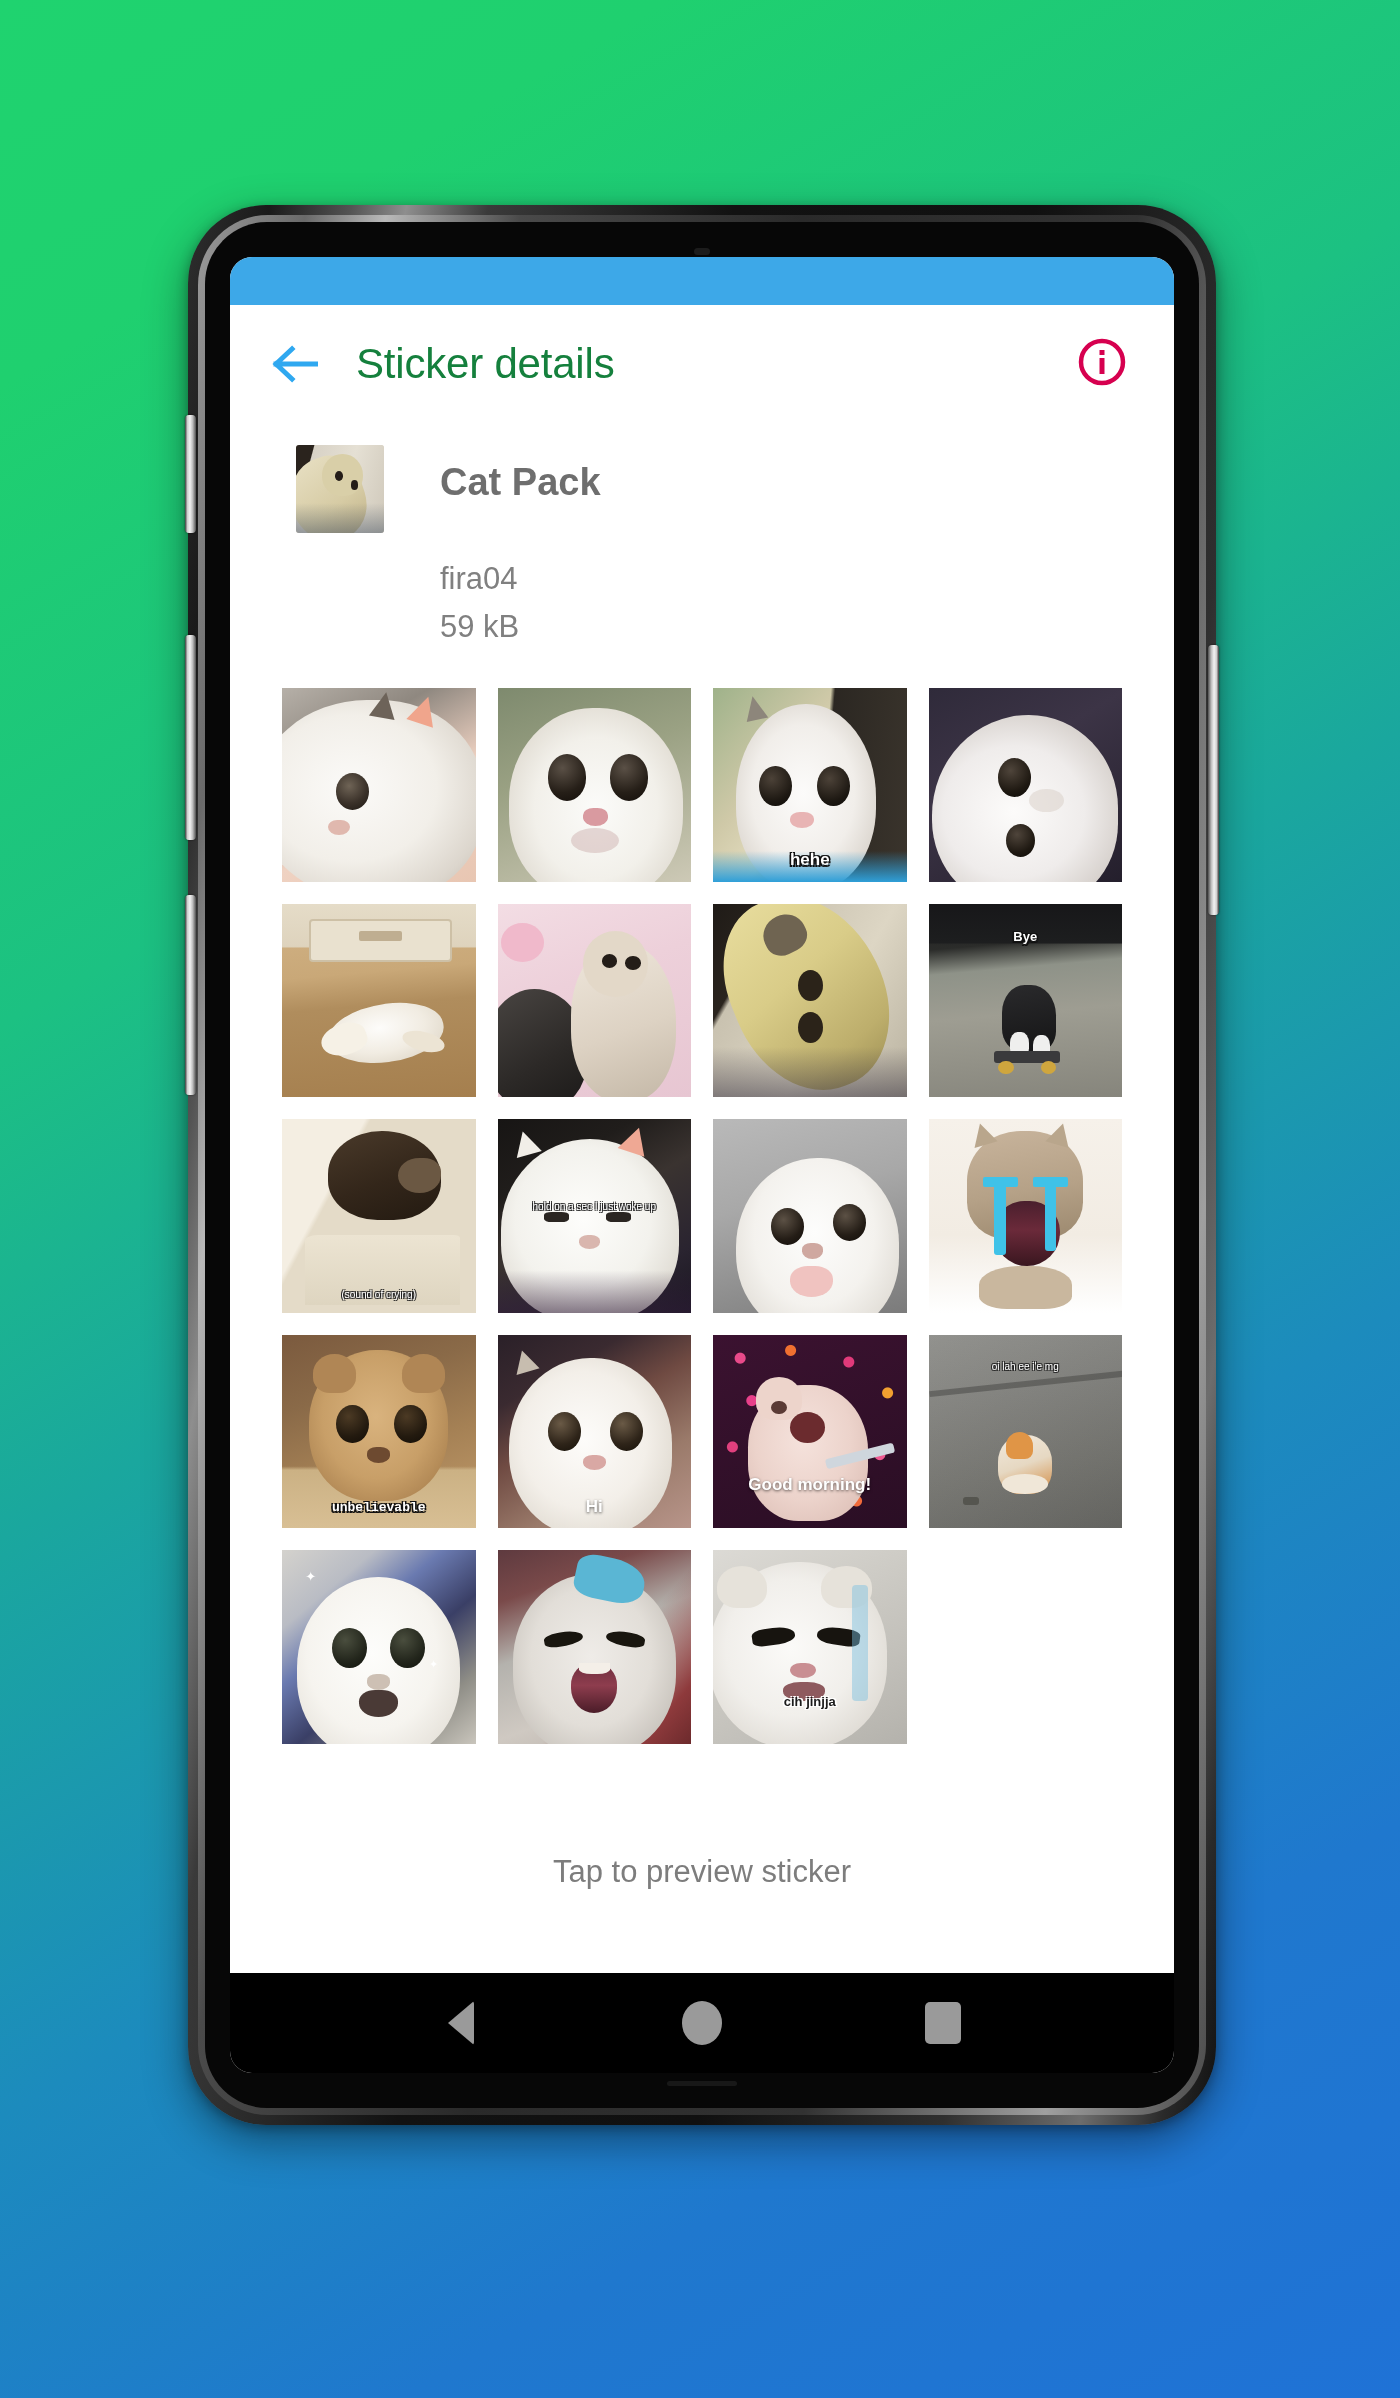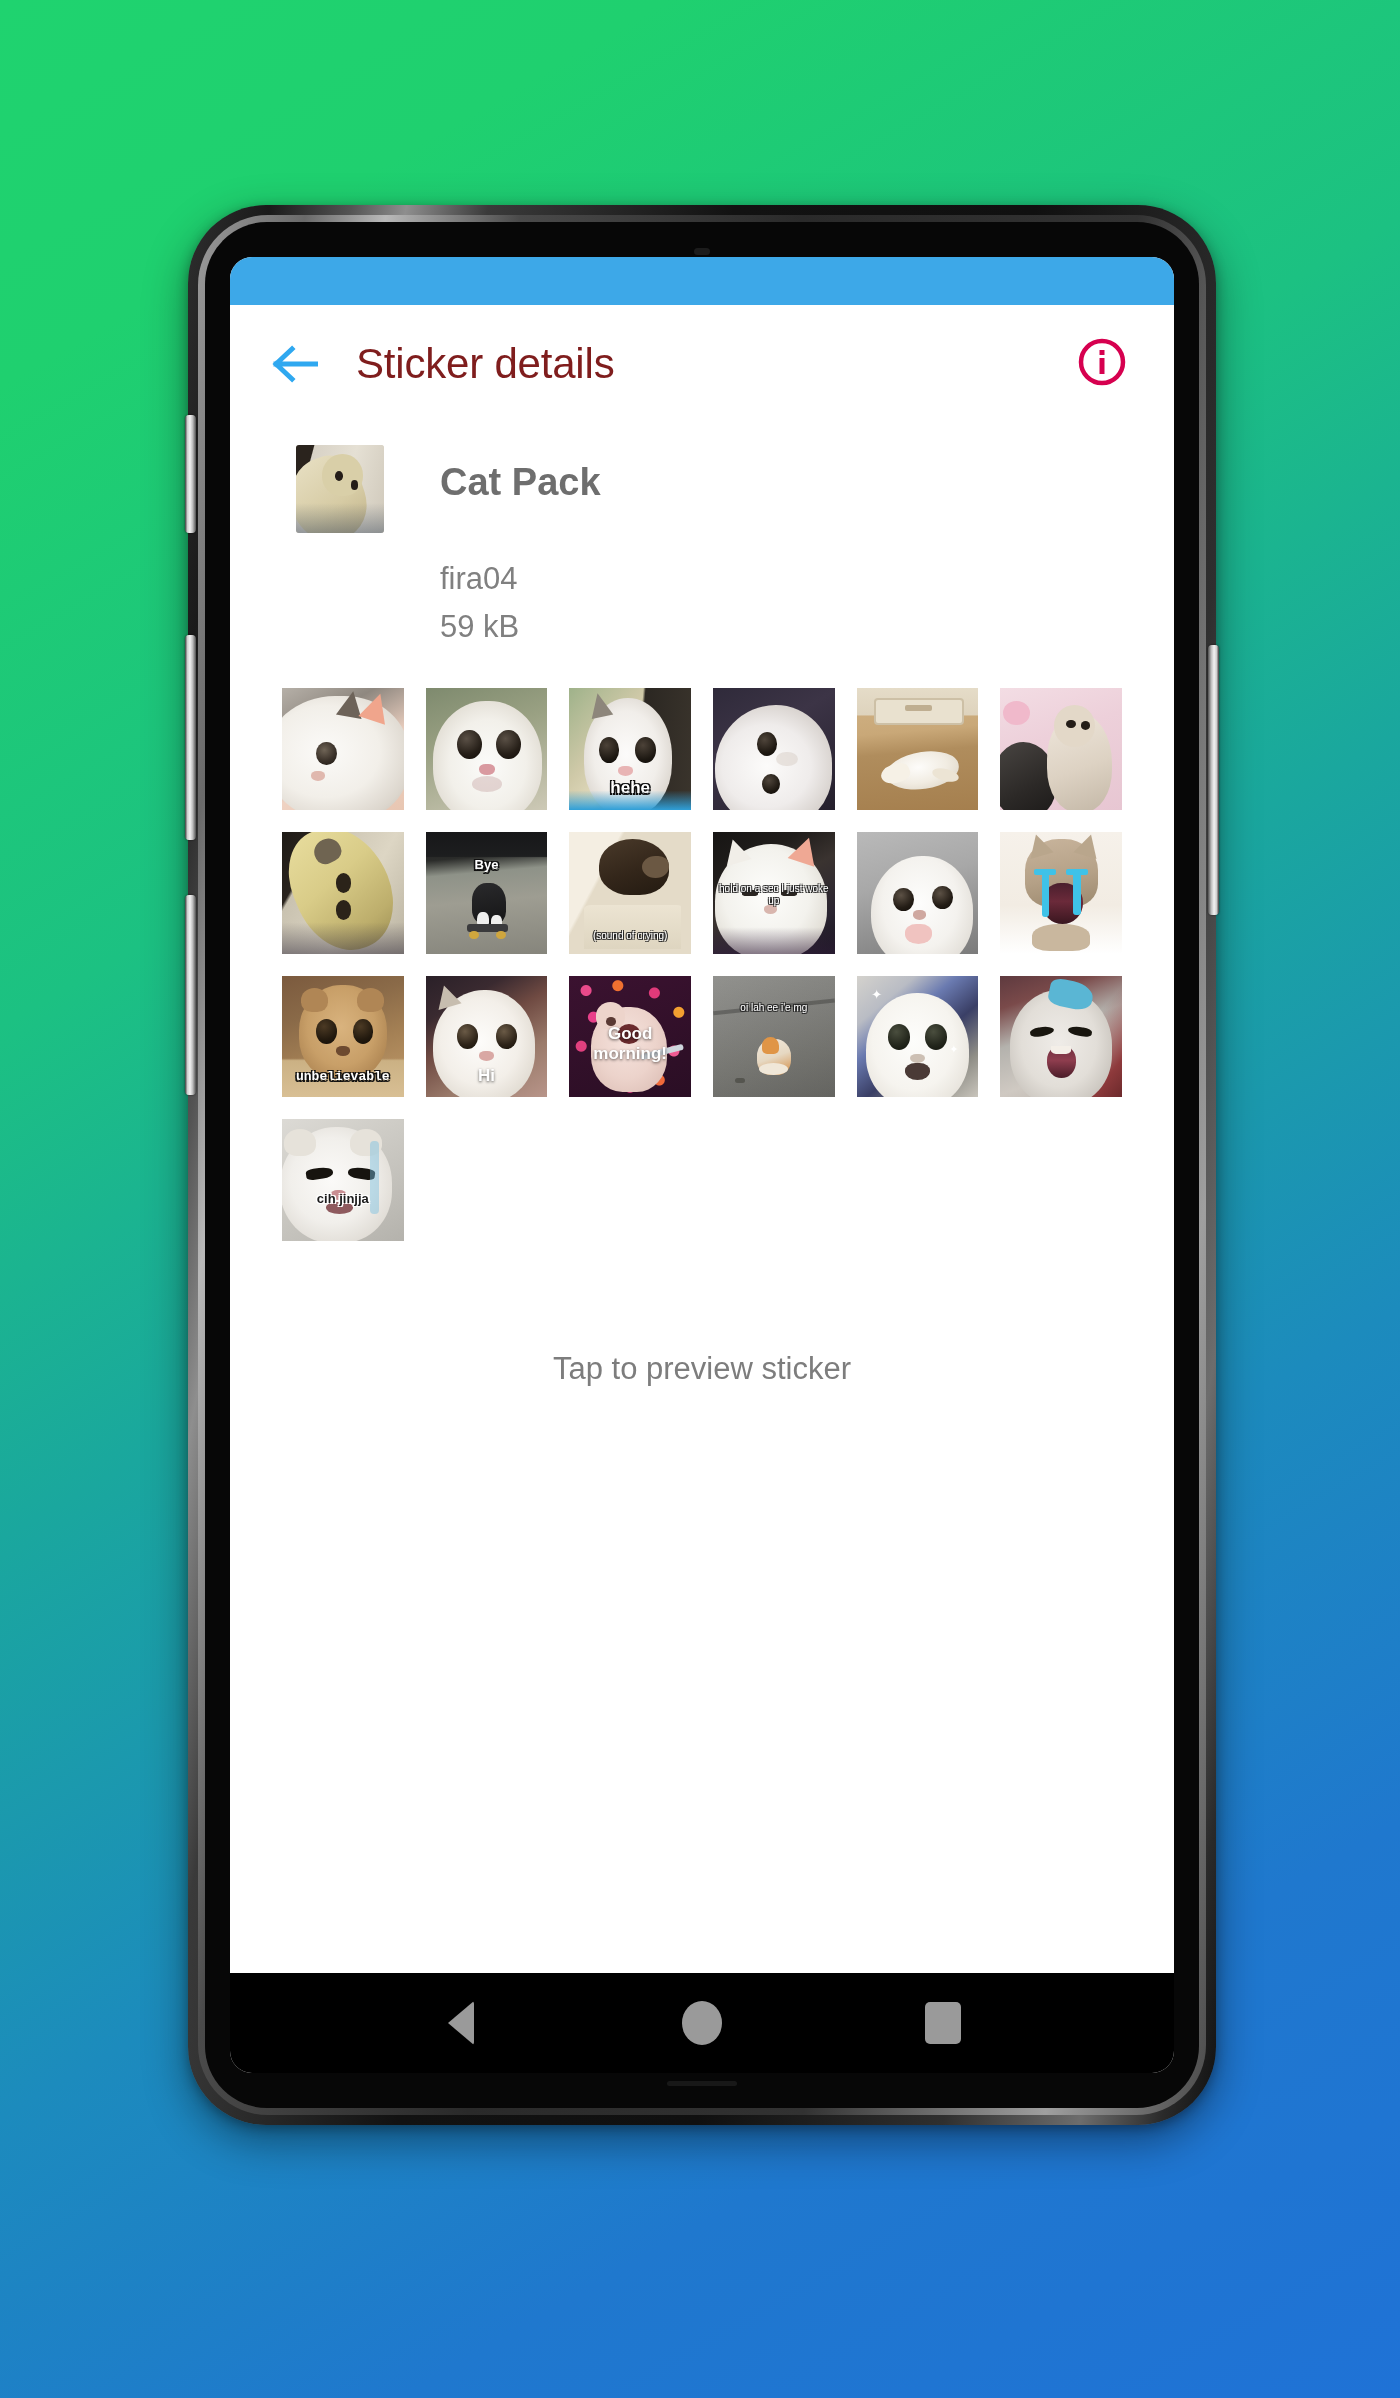--- a/index.html
+++ b/index.html
@@ -124,21 +124,21 @@
     justify-content: center;
     flex: 0 0 auto;
     cursor: pointer;
   }
   .back-btn svg { display: block; }
 
   .app-title {
     flex: 1 1 auto;
     font-size: 42px;
     font-weight: 400;
-    color: #7f1d1d;
+    color: #15803d;
     letter-spacing: -0.2px;
     margin-left: 28px;
   }
 
   .info-btn {
     width: 56px;
     height: 56px;
     flex: 0 0 auto;
     display: flex;
     align-items: center;
@@ -187,21 +187,21 @@
     font-size: 31px;
     color: #808080;
     line-height: 1.28;
   }
 
   
   .sticker-grid {
     margin: 42px 0 0 0;
     padding: 0 52px;
     display: grid;
-    grid-template-columns: repeat(6, 1fr);
+    grid-template-columns: repeat(4, 1fr);
     row-gap: 22px;
     column-gap: 22px;
   }
 
   .sticker-cell {
     position: relative;
     width: 100%;
     aspect-ratio: 1 / 1;
     display: flex;
     align-items: center;

